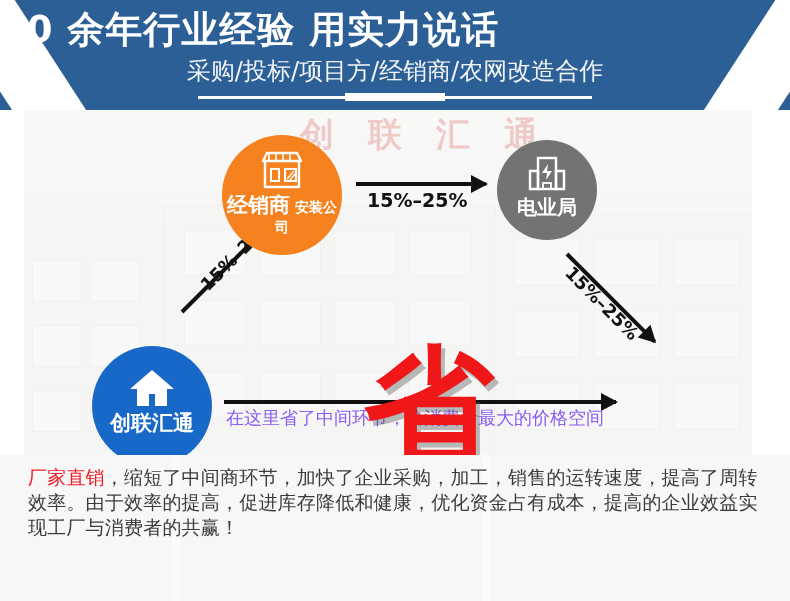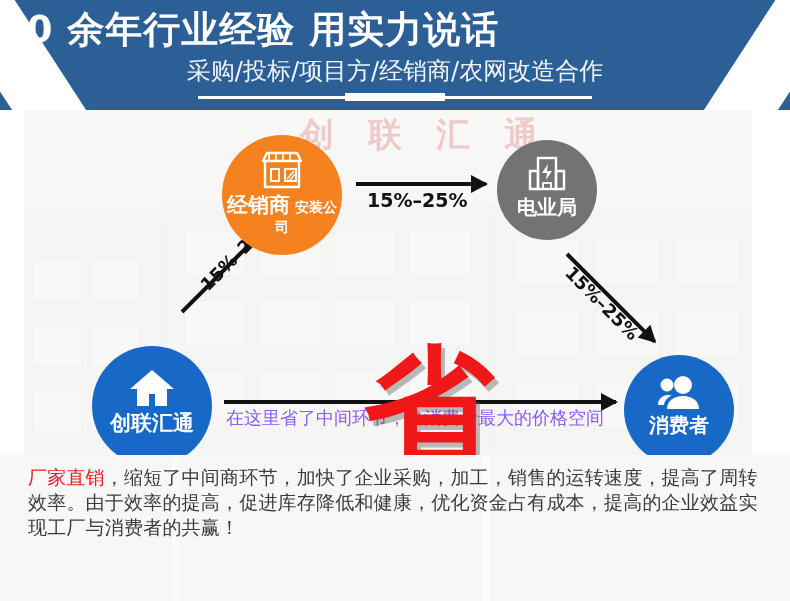--- a/index.html
+++ b/index.html
@@ -219,31 +219,20 @@
 
     <div class="node" id="node-company">
       <span class="ic">
         <svg width="48" height="40" viewBox="0 0 48 40" fill="none">
           <path d="M24 2L2 21h7v17h12V26h6v12h12V21h7z" fill="#fff"></path>
         </svg>
       </span>
       <span class="lbl">创联汇通</span>
     </div>
 
-    <div class="node" id="node-consumer">
-      <span class="ic">
-        <svg width="46" height="36" viewBox="0 0 46 36" fill="none">
-          <circle cx="27" cy="10" r="9" fill="#fff"></circle>
-          <path d="M11 34c0-8 7-13 16-13s16 5 16 13z" fill="#fff"></path>
-          <circle cx="11" cy="10" r="6.5" fill="#fff"></circle>
-          <path d="M2 30c0-6 4.5-10 10-10 1.3 0 2.5.2 3.6.5C11 23 8.2 26.2 8 30z" fill="#fff"></path>
-        </svg>
-      </span>
-      <span class="lbl">消费者</span>
-    </div>
 
   </div>
 
   <div class="footer">
     <div class="bgphoto2">
       <div class="blk" style="left:-10px;top:-10px;width:180px;height:170px;"></div>
       <div class="blk" style="left:180px;top:-10px;width:300px;height:170px;"></div>
       <div class="blk" style="left:490px;top:-10px;width:320px;height:170px;"></div>
     </div>
     <p class="para" id="para1">

